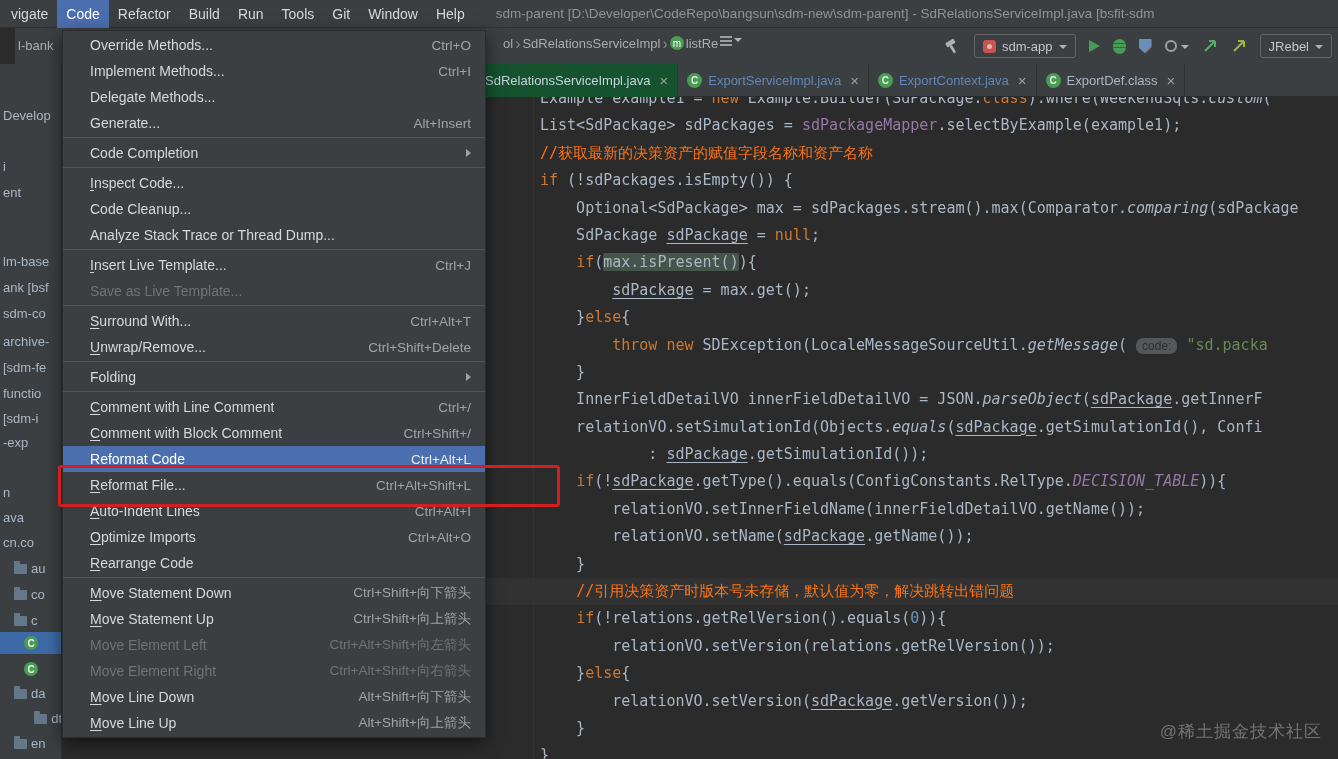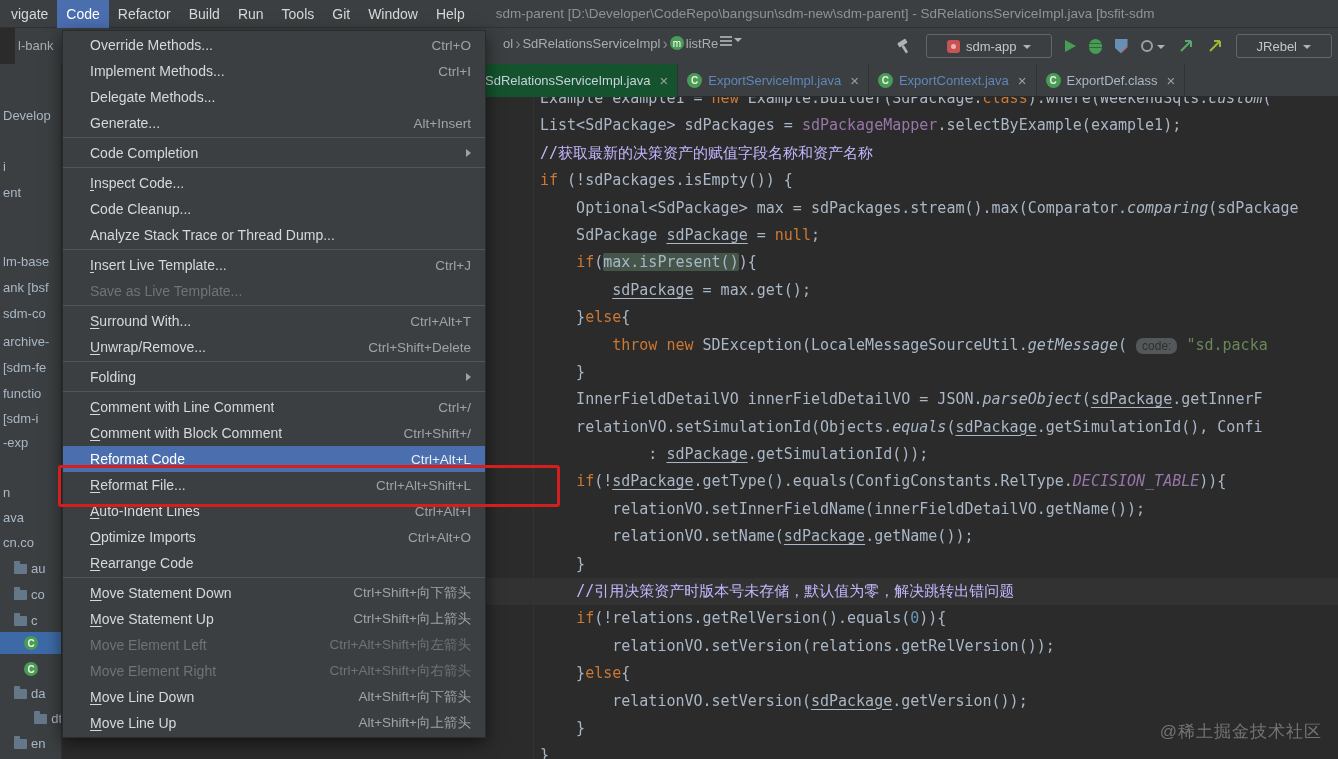--- a/index.html
+++ b/index.html
@@ -16,21 +16,21 @@
   .window-title{margin-left:22px;color:#8f9397;font-size:13.5px;white-space:nowrap;overflow:hidden;flex:1;}
 
   
   .navbar{position:absolute;left:0;top:28px;right:0;height:36px;background:#3c3f41;z-index:5;margin-left:15px;}
   .nav-frag{position:absolute;left:3px;top:0;height:36px;line-height:36px;color:#a9adb2;font-size:13px;}
   .breadcrumb{position:absolute;left:488px;top:8px;height:36px;display:flex;align-items:flex-start;gap:2px;
               color:#a9adb2;font-size:13px;white-space:nowrap;}
   .chev{color:#83878b;font-size:16px;line-height:1;}
   .nav-right{position:absolute;right:6px;top:0;height:36px;display:flex;align-items:center;gap:13px;}
   .combo{display:flex;align-items:center;gap:6px;border:1px solid #646668;border-radius:3px;height:24px;
-         padding:0 20px;color:#c3c6c9;font-size:13px;white-space:nowrap;}
+         padding:0 8px;color:#c3c6c9;font-size:13px;white-space:nowrap;}
   .caret{width:0;height:0;border-top:4px solid #b0b3b6;border-left:4px solid transparent;border-right:4px solid transparent;margin-top:2px;}
   .micon{width:14px;height:14px;border-radius:50%;background:#499c54;color:#fff;font-size:10px;
          display:inline-flex;align-items:center;justify-content:center;flex:none;}
   .usages-icon{display:inline-flex;flex-direction:column;gap:2px;}
   .usages-icon i{display:block;width:12px;height:2px;background:#9da0a3;}
   .runcfg-icon{width:13px;height:13px;border-radius:3px;background:#c75450;position:relative;}
   .runcfg-icon::after{content:"";position:absolute;left:4px;top:4px;width:5px;height:5px;border-radius:50%;background:#e8b4b2;}
   .play-icon{width:0;height:0;border-left:11px solid #499c54;border-top:6.5px solid transparent;border-bottom:6.5px solid transparent;}
   .bug-icon{width:13px;height:15px;border-radius:7px;background:#499c54;position:relative;}
   .bug-icon::before{content:"";position:absolute;left:0;right:0;top:4px;height:1px;background:#2e6a38;}
@@ -65,21 +65,21 @@
 
   
   .editor{position:absolute;left:62px;top:97px;right:0;bottom:0;background:#2b2b2b;overflow:hidden;}
   .editor::before{content:"";position:absolute;left:471px;top:0;bottom:0;width:1px;background:#313335;}
   .code{margin-top:-12px;font-family:"DejaVu Sans Mono",monospace;font-size:15px;}
   .code-line{height:27.4px;line-height:27.4px;white-space:pre;padding-left:478px;}
   .code-line.cur{background:#323232;}
   .t-p{color:#a9b7c6;}
   .t-k{color:#cc7832;}
   .t-s{color:#6a8759;}
-  .t-c{color:#c4b5fd;}
+  .t-c{color:#f97316;}
   .t-n{color:#6897bb;}
   .t-f{color:#9876aa;}
   .t-it{color:#a9b7c6;font-style:italic;}
   .t-fi{color:#9876aa;font-style:italic;}
   .t-u{color:#a9b7c6;text-decoration:underline;text-underline-offset:3px;}
   .t-hl{background:#455549;color:#a9b7c6;border-radius:2px;}
   .t-hint{background:#55585a;color:#2d2f30;border-radius:7px;padding:1px 6px;font-size:12px;
           font-family:"Liberation Sans",sans-serif;}
 
   

